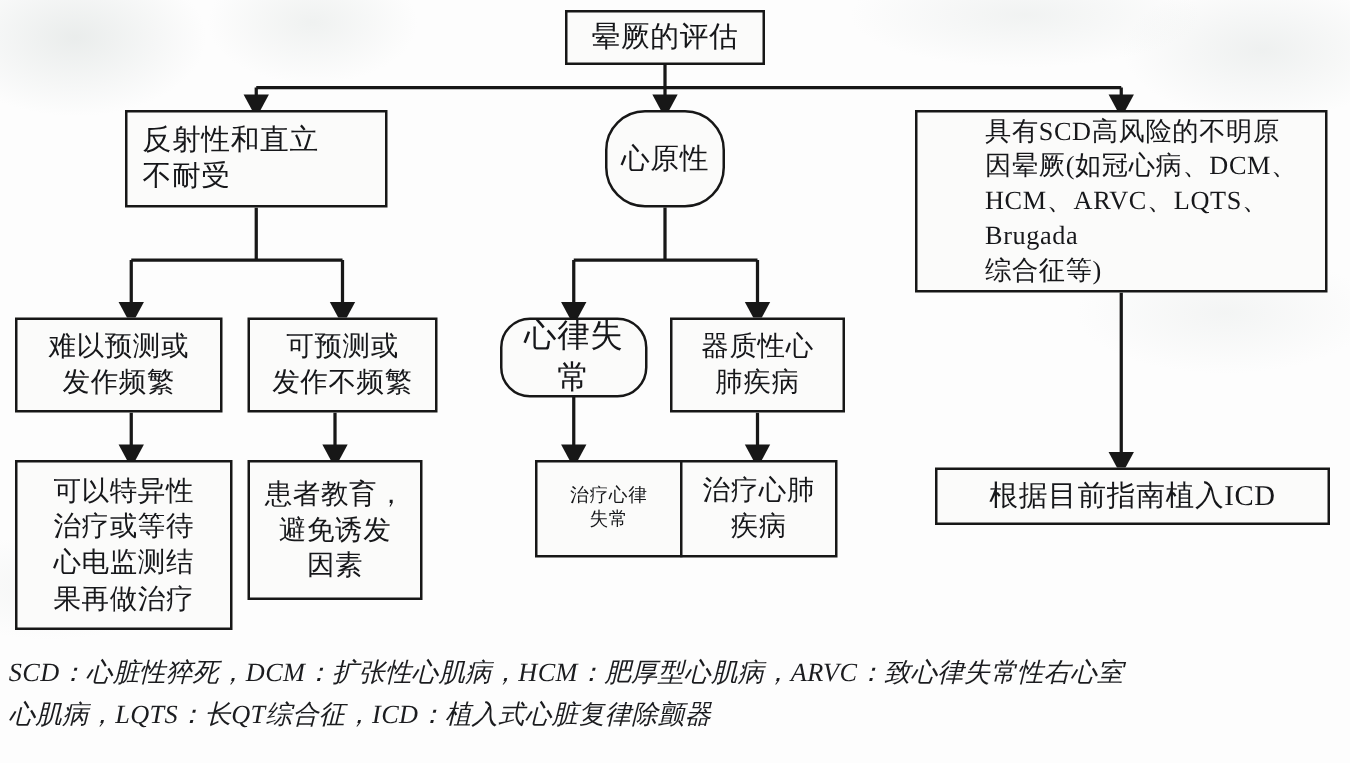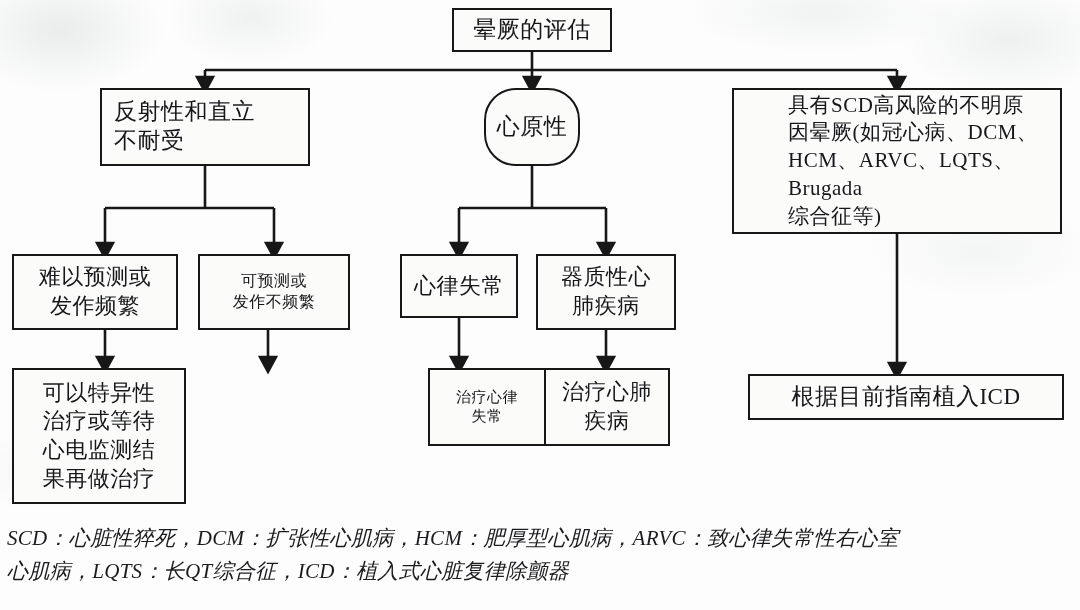--- a/index.html
+++ b/index.html
@@ -63,22 +63,22 @@
     white-space: pre-line;
   }
   .n-root       { left: 452px; top: 8px;   width: 160px; height: 44px;  font-size: 23px; }
   .n-reflex     { left: 100px; top: 88px;  width: 210px; height: 78px;  font-size: 23px; }
   .n-reflex .node-text { text-align: left; padding-left: 12px; width: 100%; }
   .n-cardiac    { left: 484px; top: 88px;  width: 96px;  height: 78px;  font-size: 23px; border-radius: 32px; }
   .n-scd        { left: 732px; top: 88px;  width: 330px; height: 146px; font-size: 21px; padding-left: 40px; }
   .n-scd .node-text { text-align: left; padding-left: 14px; width: 100%; line-height: 1.32; }
 
   .n-unpred     { left: 12px;  top: 254px; width: 166px; height: 76px;  font-size: 22px; }
-  .n-pred       { left: 198px; top: 254px; width: 152px; height: 76px;  font-size: 16px; }
-  .n-arrhythmia { left: 400px; top: 254px; width: 118px; height: 64px;  font-size: 22px; }
+  .n-pred       { left: 198px; top: 254px; width: 152px; height: 76px;  font-size: 22px; }
+  .n-arrhythmia { left: 400px; top: 254px; width: 118px; height: 64px;  font-size: 26px; border-radius: 24px; }
   .n-structural { left: 536px; top: 254px; width: 140px; height: 76px;  font-size: 22px; }
 
   .n-specific   { left: 12px;  top: 368px; width: 174px; height: 136px; font-size: 22px; }
   .n-education  { left: 198px; top: 368px; width: 140px; height: 112px; font-size: 22px; }
   .n-treat-arr  { left: 400px; top: 368px; width: 118px; height: 78px;  font-size: 15px; margin-left: 28px; }
   .n-treat-str  { left: 544px; top: 368px; width: 126px; height: 78px;  font-size: 22px; }
   .n-icd        { left: 748px; top: 374px; width: 316px; height: 46px;  font-size: 23px; }
 
   .n-specific .node-text,
   .n-education .node-text,
@@ -183,20 +183,25 @@
 肺疾病</span>
   </div>
 
   <div class="node n-specific">
     <span class="node-text">可以特异性
 治疗或等待
 心电监测结
 果再做治疗</span>
   </div>
 
+  <div class="node n-education">
+    <span class="node-text">患者教育，
+避免诱发
+因素</span>
+  </div>
 
   <div class="node n-treat-arr">
     <span class="node-text">治疗心律
 失常</span>
   </div>
 
   <div class="node n-treat-str">
     <span class="node-text">治疗心肺
 疾病</span>
   </div>

